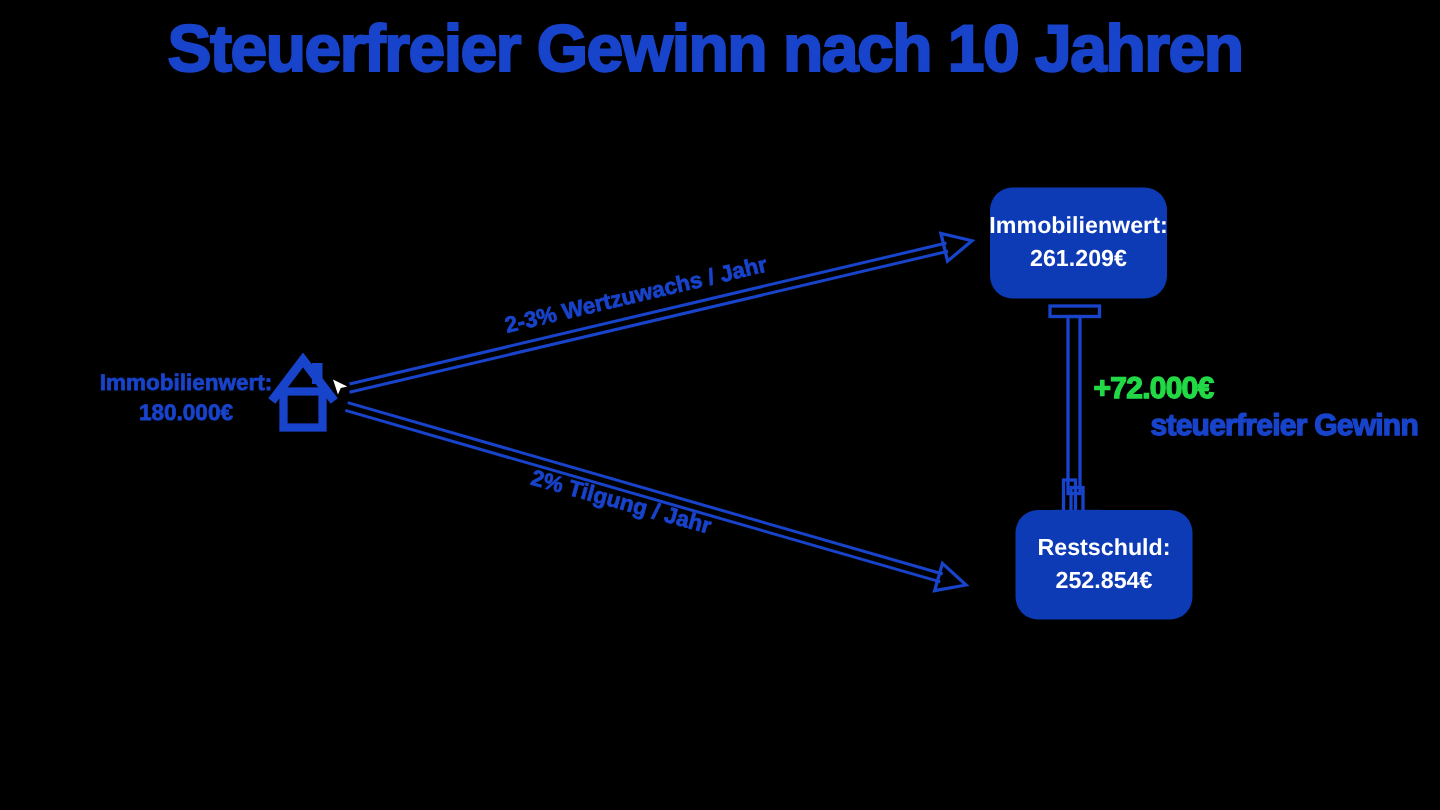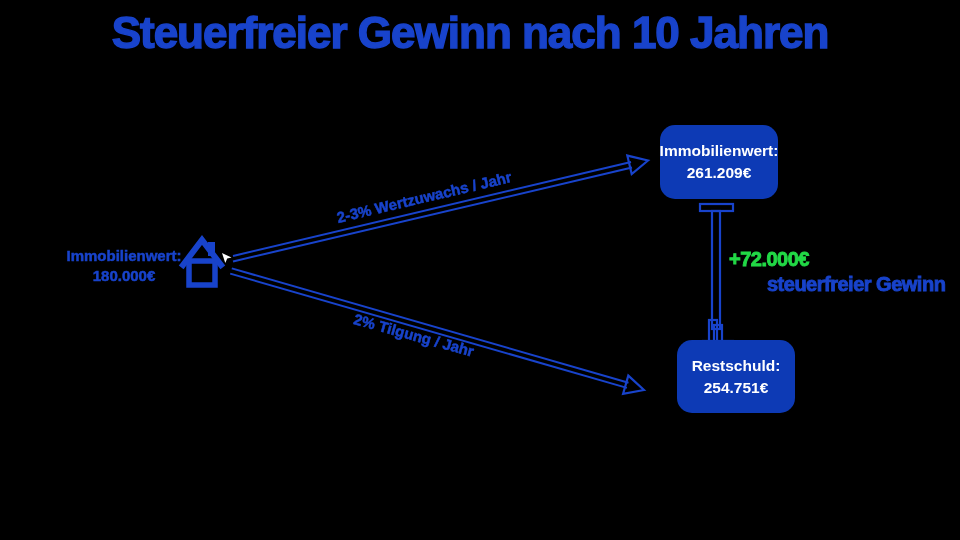--- a/index.html
+++ b/index.html
@@ -169,21 +169,21 @@
   <div class="arrow-label upper">2-3% Wertzuwachs / Jahr</div>
   <div class="arrow-label lower">2% Tilgung / Jahr</div>
 
   <div class="info-box top-box">
     <div>Immobilienwert:</div>
     <div>261.209€</div>
   </div>
 
   <div class="info-box bottom-box">
     <div>Restschuld:</div>
-    <div>254.751€</div>
+    <div>252.854€</div>
   </div>
 
   <div class="gain-callout">
     <div class="gain-amount">+72.000€</div>
     <div class="gain-label">steuerfreier Gewinn</div>
   </div>
 
 </div>
 
 </body></html>

